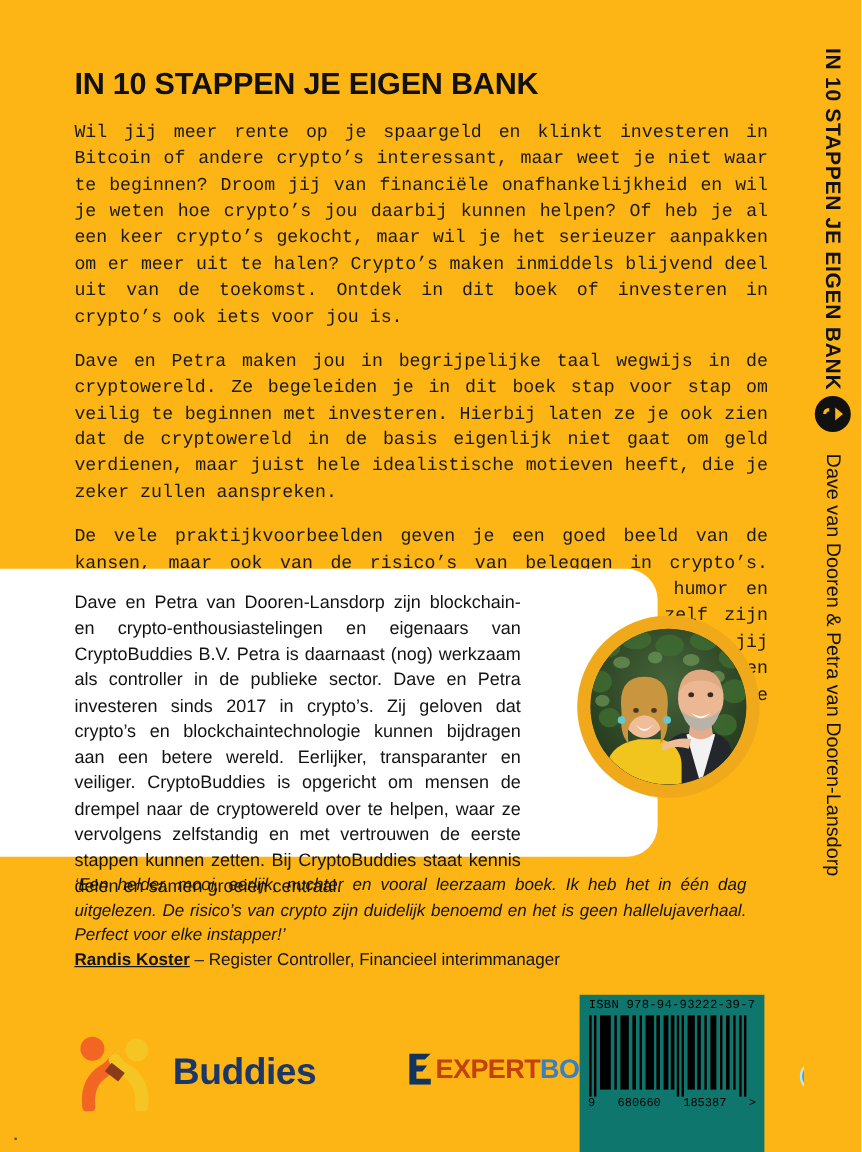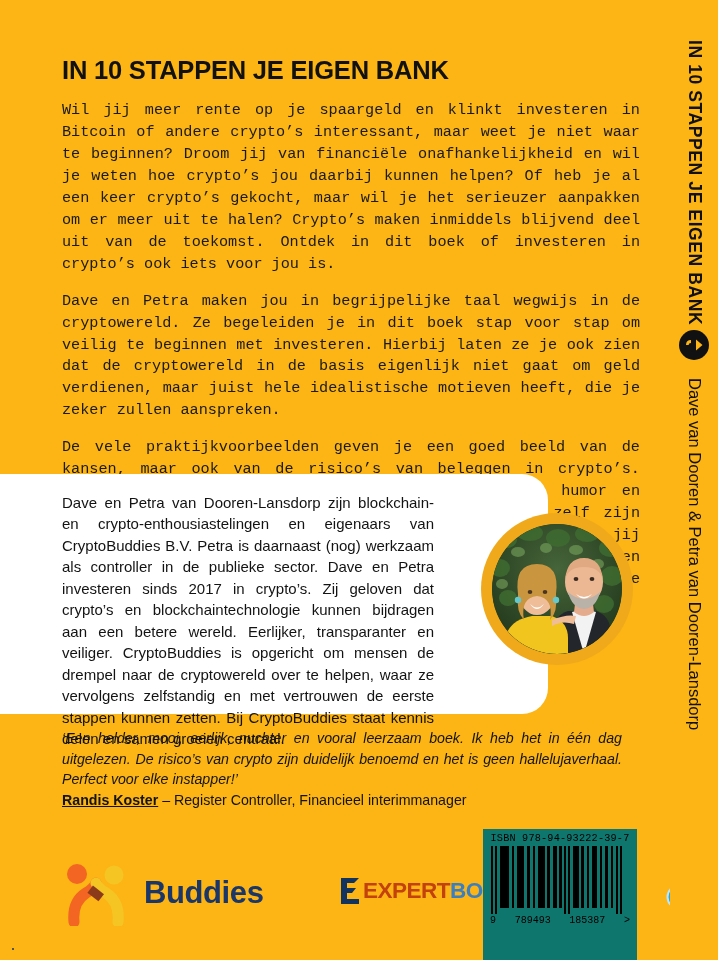--- a/index.html
+++ b/index.html
@@ -399,21 +399,21 @@
         <rect x="103" y="0" width="5" height="62"></rect>
         <rect x="111" y="0" width="2" height="62"></rect>
         <rect x="116" y="0" width="3" height="62"></rect>
         <rect x="122" y="0" width="2" height="62"></rect>
         <rect x="127" y="0" width="2" height="68"></rect>
         <rect x="131" y="0" width="2" height="68"></rect>
       </g>
     </svg>
     <div class="barcode-digits">
       <span>9</span>
-      <span>789493</span>
+      <span>680660</span>
       <span>185387</span>
       <span>&gt;</span>
     </div>
   </div>
 
   <svg class="e-badge" viewBox="0 0 26 26">
     <circle cx="13" cy="13" r="12.5" fill="#bfe6f7"></circle>
     <circle cx="13" cy="13" r="10.5" fill="#29a8e0"></circle>
     <circle cx="13" cy="13" r="8" fill="#7fcdf0"></circle>
     <circle cx="13" cy="13" r="6.2" fill="#1f96d4"></circle>

